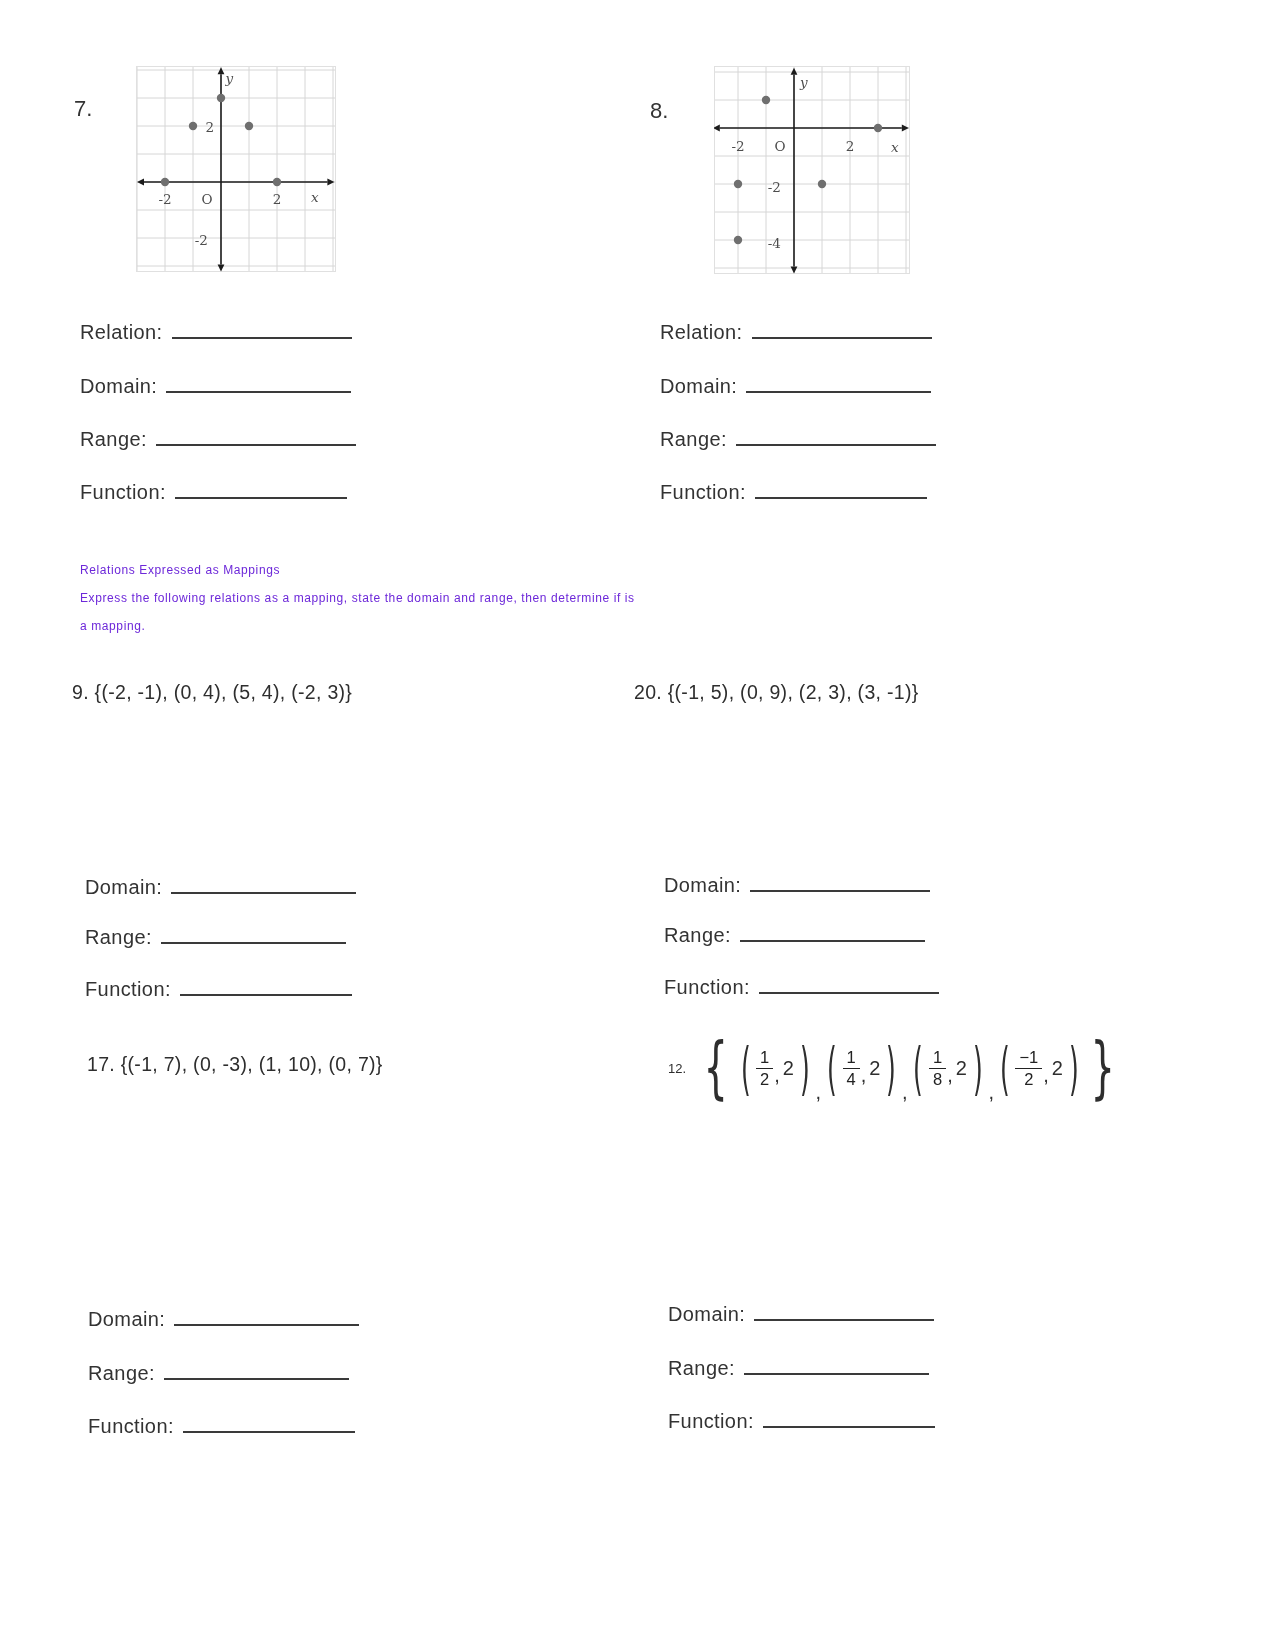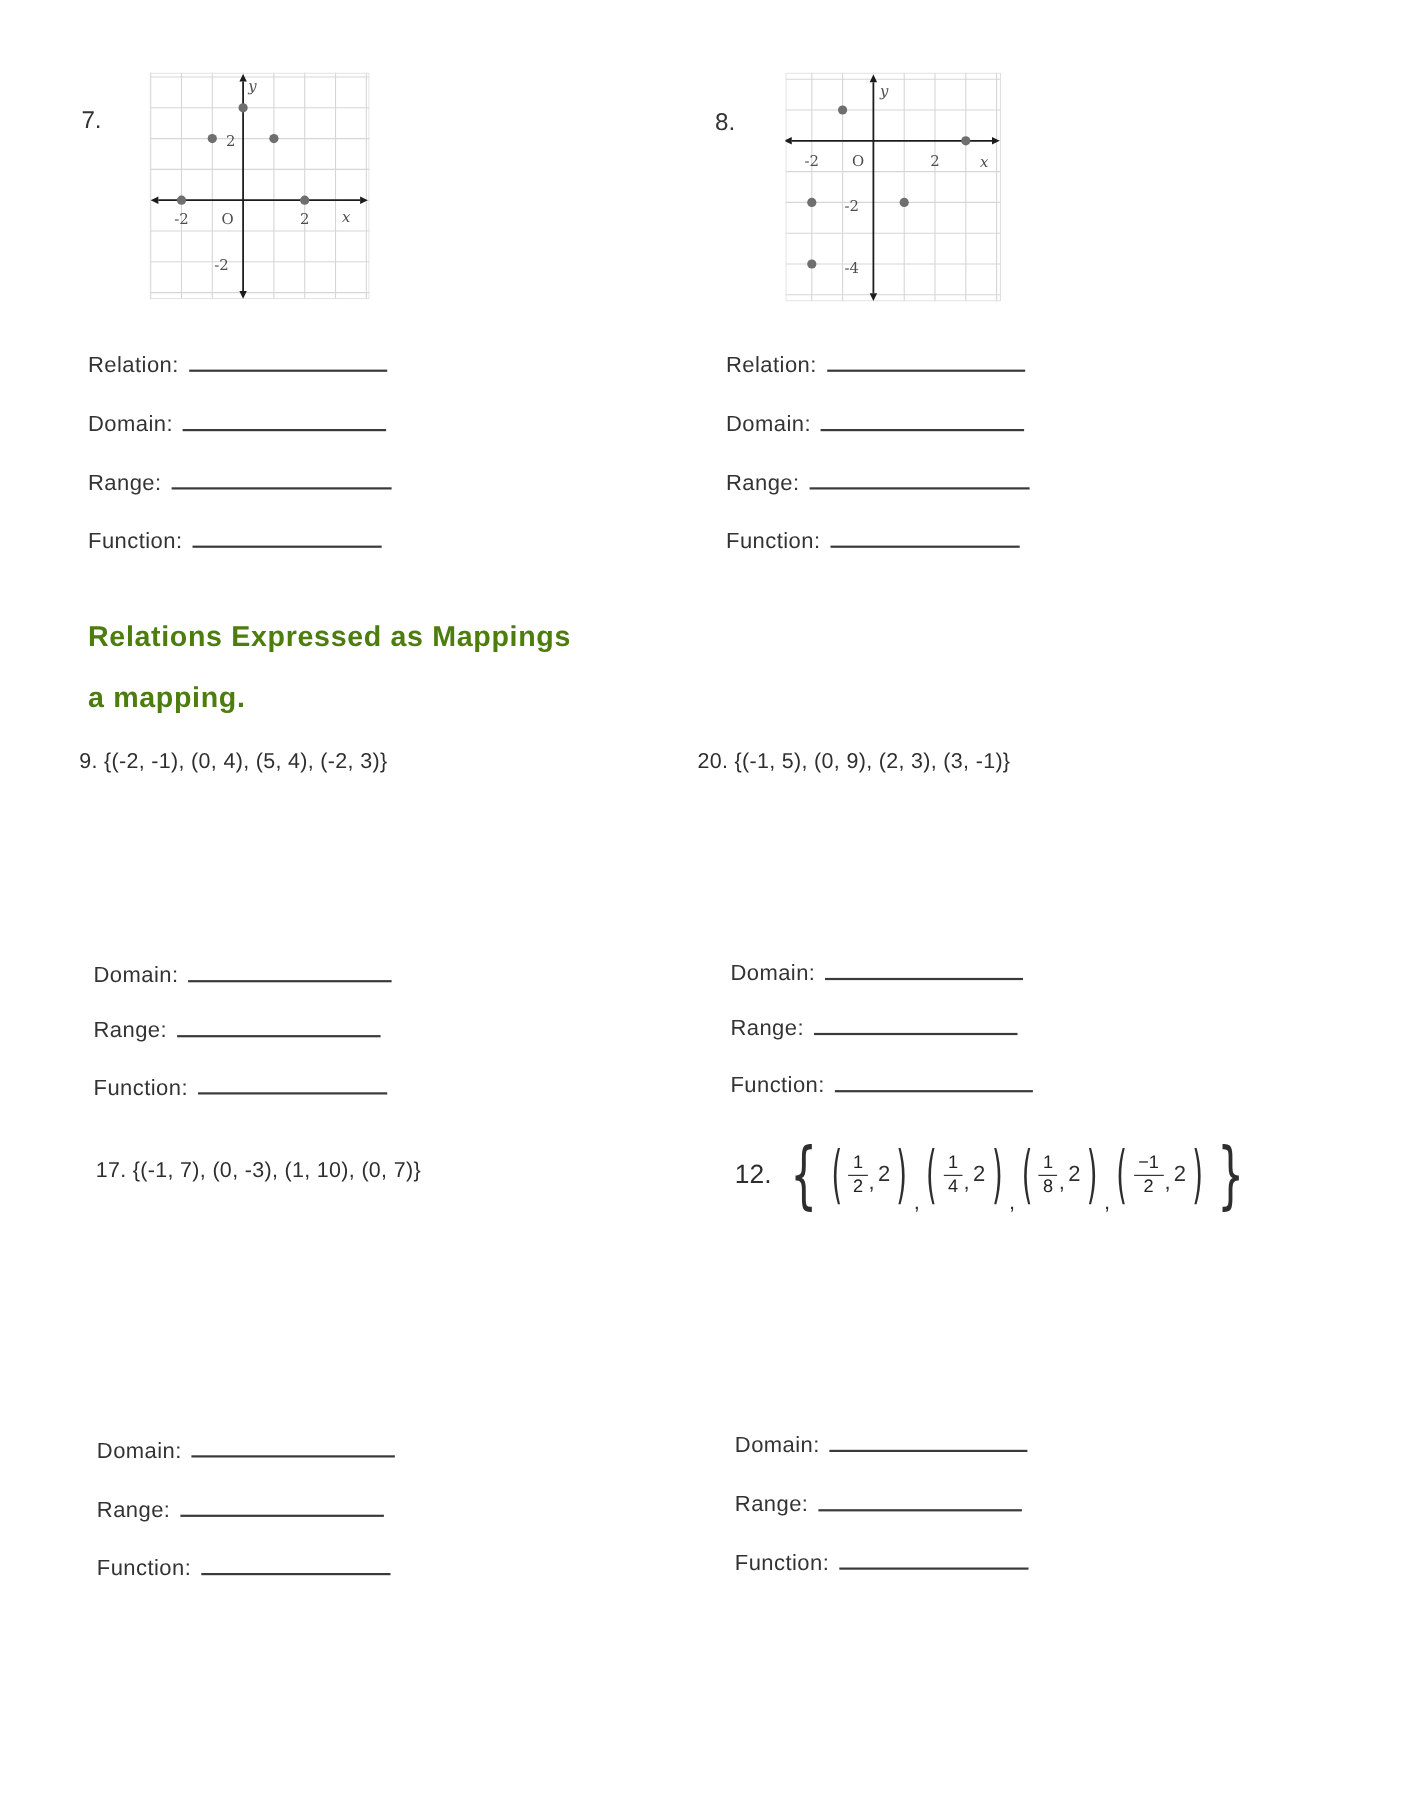--- a/index.html
+++ b/index.html
@@ -21,21 +21,21 @@
   }
   .blank{
     display:inline-block;
     border-bottom:2px solid #3a3a3a;
     height:15px;
     margin-left:9px;
   }
   .w172{width:172px}.w180{width:180px}.w185{width:185px}.w200{width:200px}
   .heading{
     position:absolute;
-    font-weight:bold;font-size:26px;letter-spacing:0.6px;color:#4d7c0f;
+    font-weight:normal;font-size:12px;letter-spacing:0.6px;color:#6d28d9;
     white-space:nowrap;
   }
   .prob{
     position:absolute;
     font-size:19.5px;letter-spacing:0.3px;color:#2e2e2e;
     white-space:nowrap;
   }
   
   .graphbox{position:absolute;}
   .grid{stroke:#d6d6d6;stroke-width:1;}
@@ -44,21 +44,21 @@
   .axisarrow{fill:#1c1c1c;}
   .dot{fill:#6f6f6f;}
   .glabel{font-family:"DejaVu Serif", serif;font-size:13.5px;fill:#4d4d4d;text-anchor:middle;}
   .glabel.it{font-style:italic;}
   
   .p12row{
     position:absolute;
     display:flex;align-items:center;
     height:84px;color:#2e2e2e;
   }
-  .p12num{font-size:24px;margin-right:10px;}
+  .p12num{font-size:13px;margin-right:10px;}
   .brace{
     display:inline-block;font-size:62px;color:#2e2e2e;
     transform:scaleX(0.62) scaleY(1.08);
     font-family:"DejaVu Sans", sans-serif;font-weight:normal;line-height:1;
   }
   .pair{display:inline-flex;align-items:center;}
   .paren{
     display:inline-block;font-size:50px;color:#2e2e2e;
     transform:scaleX(0.5) scaleY(1.15);
     font-family:"DejaVu Sans", sans-serif;line-height:1;
@@ -183,20 +183,21 @@
   <div class="field" style="left:660px;top:428px">
     <span>Range:</span>
     <span class="blank w200"></span>
   </div>
   <div class="field" style="left:660px;top:481px">
     <span>Function:</span>
     <span class="blank w172"></span>
   </div>
 
   <div class="heading" style="left:80px;top:563px">Relations Expressed as Mappings</div>
+  <div class="heading" style="left:80px;top:591px">Express the following relations as a mapping, state the domain and range, then determine if is</div>
   <div class="heading" style="left:80px;top:619px">a mapping.</div>
 
   <div class="prob" style="left:72px;top:681px">
     <span>9.</span>
     <span> </span>
     <span>{(-2, -1), (0, 4), (5, 4), (-2, 3)}</span>
   </div>
   <div class="prob" style="left:634px;top:681px">
     <span>20.</span>
     <span> </span>

